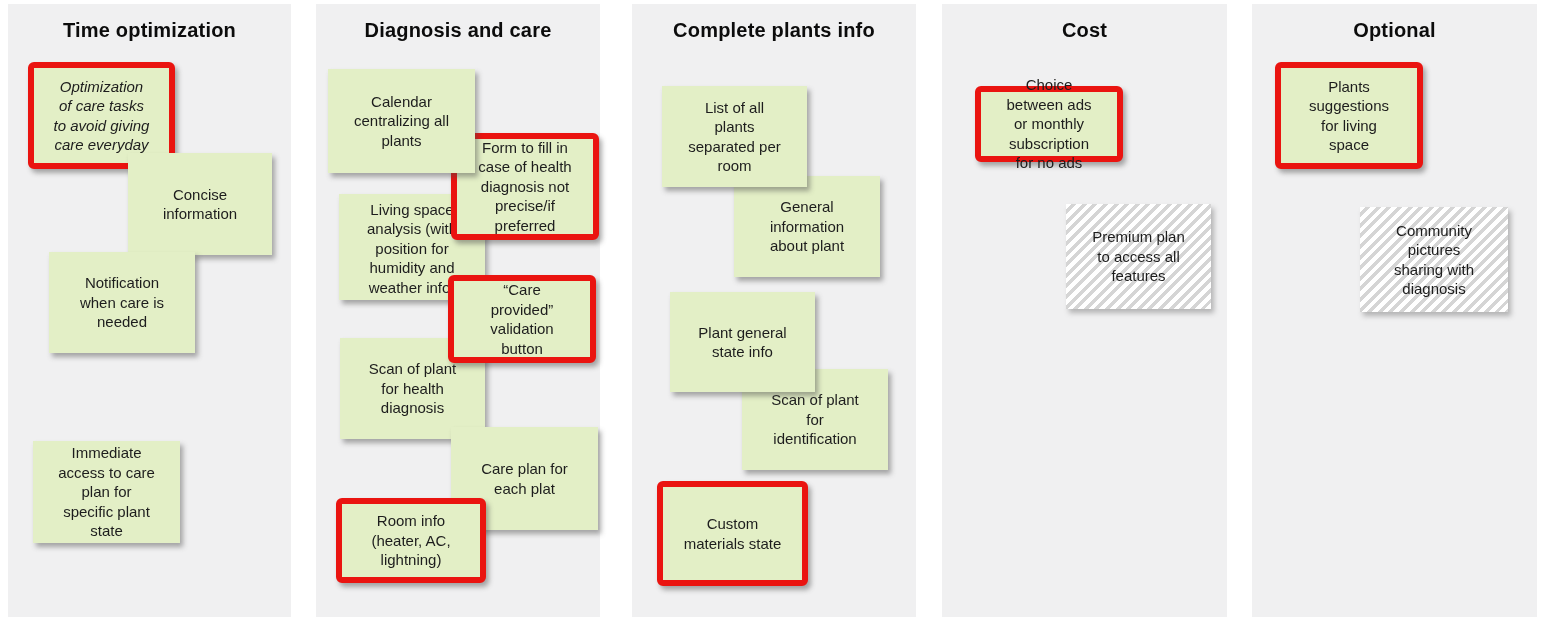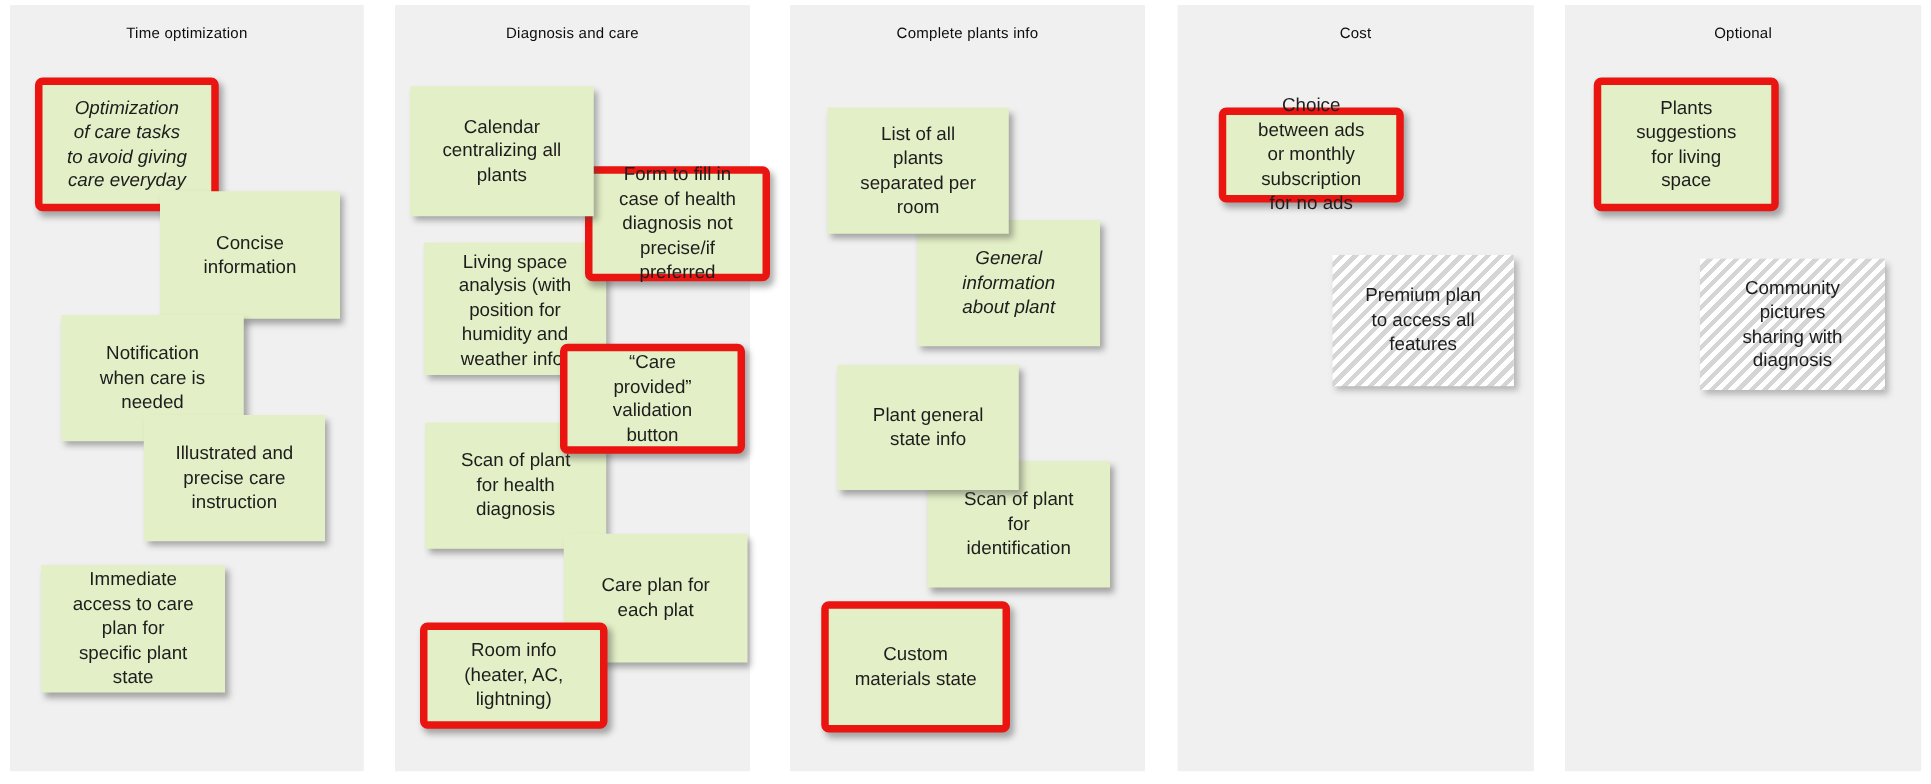--- a/index.html
+++ b/index.html
@@ -19,21 +19,21 @@
     font-family:"Liberation Sans","DejaVu Sans",sans-serif;
     overflow:hidden;
   }
   .column{
     position:absolute;top:4px;height:613px;
     background:var(--col-bg);
   }
   .column-title{
     margin:0;padding-top:15px;
     text-align:center;
-    font-size:12px;font-weight:400;
+    font-size:20px;font-weight:700;
     letter-spacing:.2px;
     color:var(--title-color);
   }
   .note{
     position:absolute;box-sizing:border-box;
     display:flex;align-items:center;justify-content:center;
     text-align:center;
     padding:3px 5px;
     font-size:15px;line-height:1.3;
     color:var(--text-color);
@@ -65,41 +65,36 @@
     </div>
     <div class="note" style="left: 128px; top: 153px; width: 144px; height: 102px; z-index: 2;">
       <span>Concise
 information</span>
     </div>
     <div class="note" style="left: 49px; top: 252px; width: 146px; height: 101px; z-index: 3;">
       <span>Notification
 when care is
 needed</span>
     </div>
-    <div class="note" style="left: 115px; top: 332px; width: 145px; height: 101px; z-index: 4;">
-      <span>Illustrated and
-precise care
-instruction</span>
-    </div>
-    <div class="note" style="left: 33px; top: 452px; width: 147px; height: 102px; z-index: 1;">
+    <div class="note" style="left: 33px; top: 441px; width: 147px; height: 102px; z-index: 1;">
       <span>Immediate
 access to care
 plan for
 specific plant
 state</span>
     </div>
     <section class="column" style="left: 316px; width: 284px;">
       <h2 class="column-title">Diagnosis and care</h2>
     </section>
     <div class="note" style="left: 328px; top: 69px; width: 147px; height: 104px; z-index: 13;">
       <span>Calendar
 centralizing all
 plants</span>
     </div>
-    <div class="note highlighted" style="left: 468px; top: 133px; width: 148px; height: 92px; z-index: 12;">
+    <div class="note highlighted" style="left: 451px; top: 133px; width: 148px; height: 107px; z-index: 12;">
       <span>Form to fill in
 case of health
 diagnosis not
 precise/if
 preferred</span>
     </div>
     <div class="note" style="left: 339px; top: 194px; width: 146px; height: 106px; z-index: 11; align-items: flex-end;">
       <span>Living space
 analysis (with
 position for
@@ -128,21 +123,21 @@
     </div>
     <section class="column" style="left: 632px; width: 284px;">
       <h2 class="column-title">Complete plants info</h2>
     </section>
     <div class="note" style="left: 662px; top: 86px; width: 145px; height: 101px; z-index: 22;">
       <span>List of all
 plants
 separated per
 room</span>
     </div>
-    <div class="note" style="left: 734px; top: 176px; width: 146px; height: 101px; z-index: 21; font-style: italic;">
+    <div class="note" style="left: 734px; top: 176px; width: 146px; height: 101px; z-index: 21;">
       <span>General
 information
 about plant</span>
     </div>
     <div class="note" style="left: 670px; top: 292px; width: 145px; height: 100px; z-index: 22;">
       <span>Plant general
 state info</span>
     </div>
     <div class="note" style="left: 742px; top: 369px; width: 146px; height: 101px; z-index: 21;">
       <span>Scan of plant

